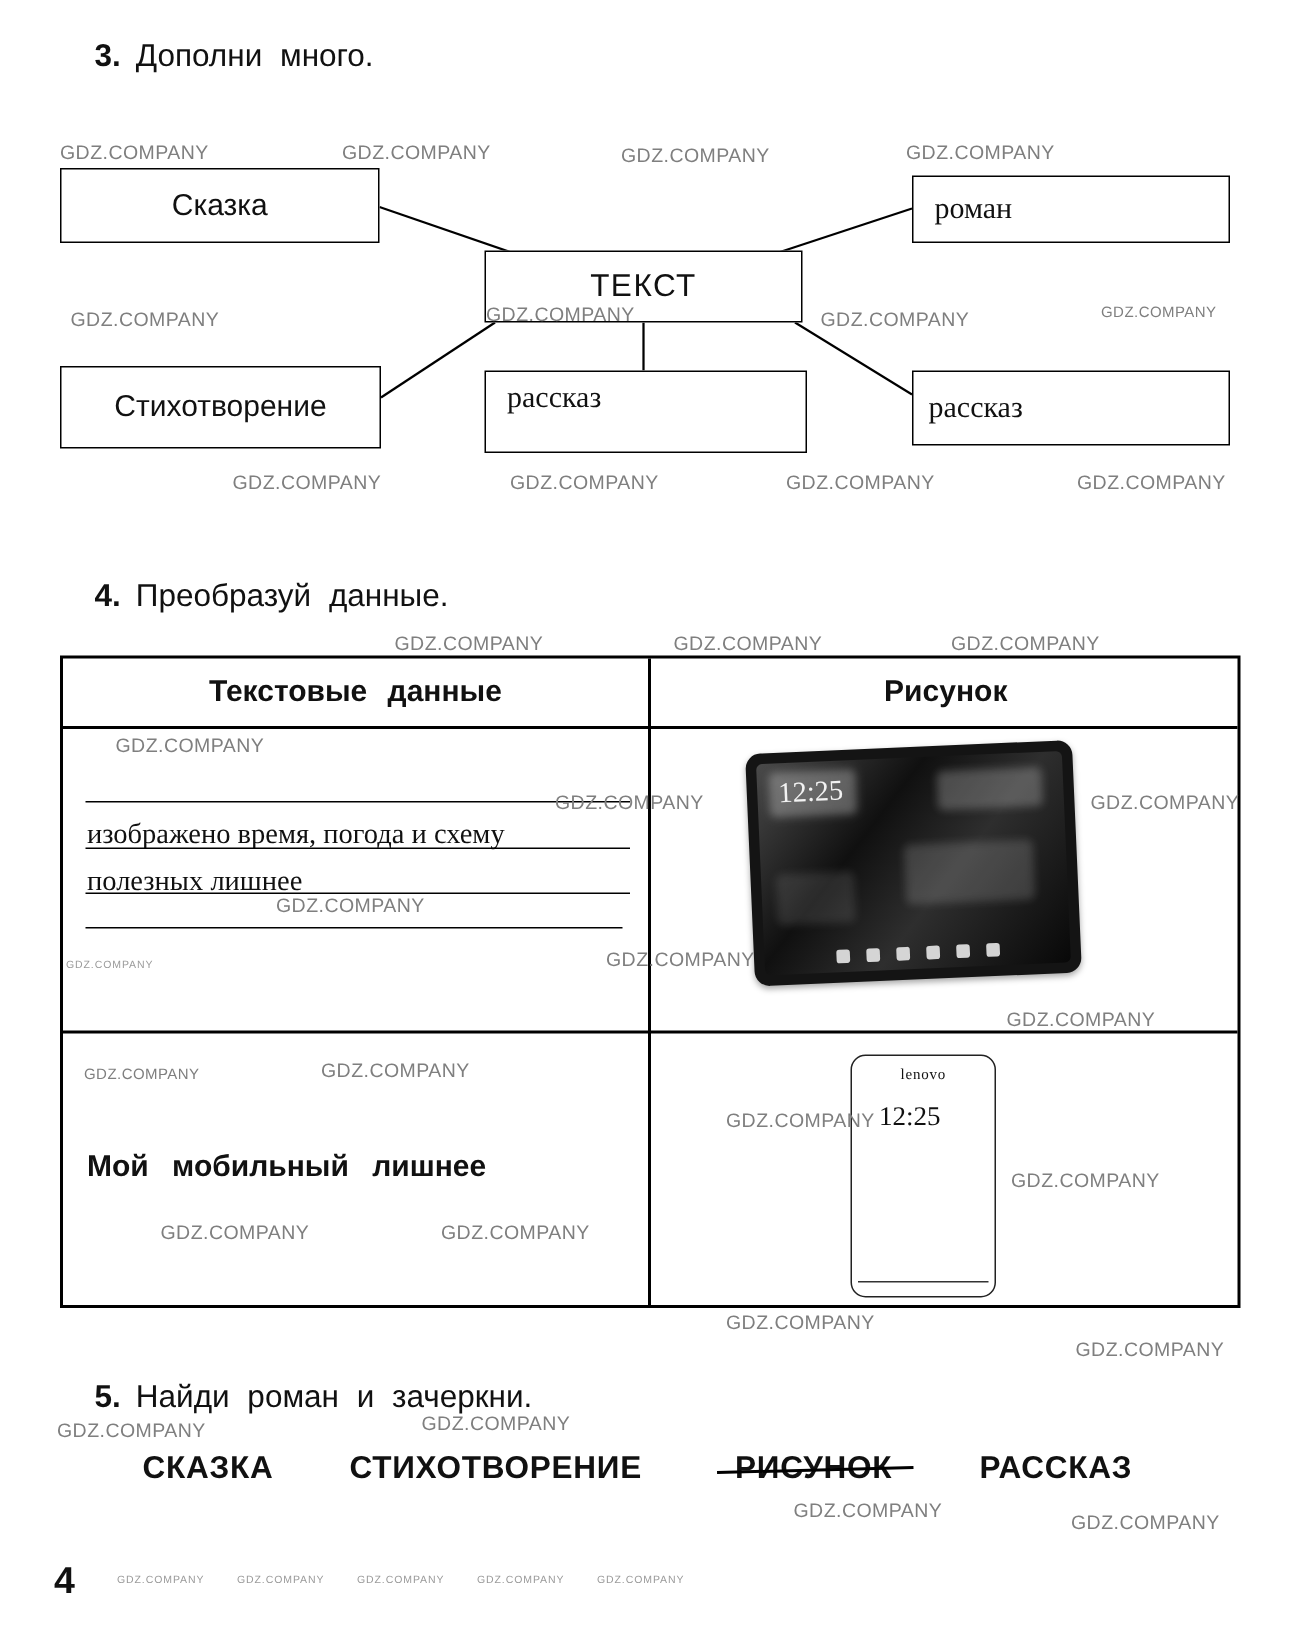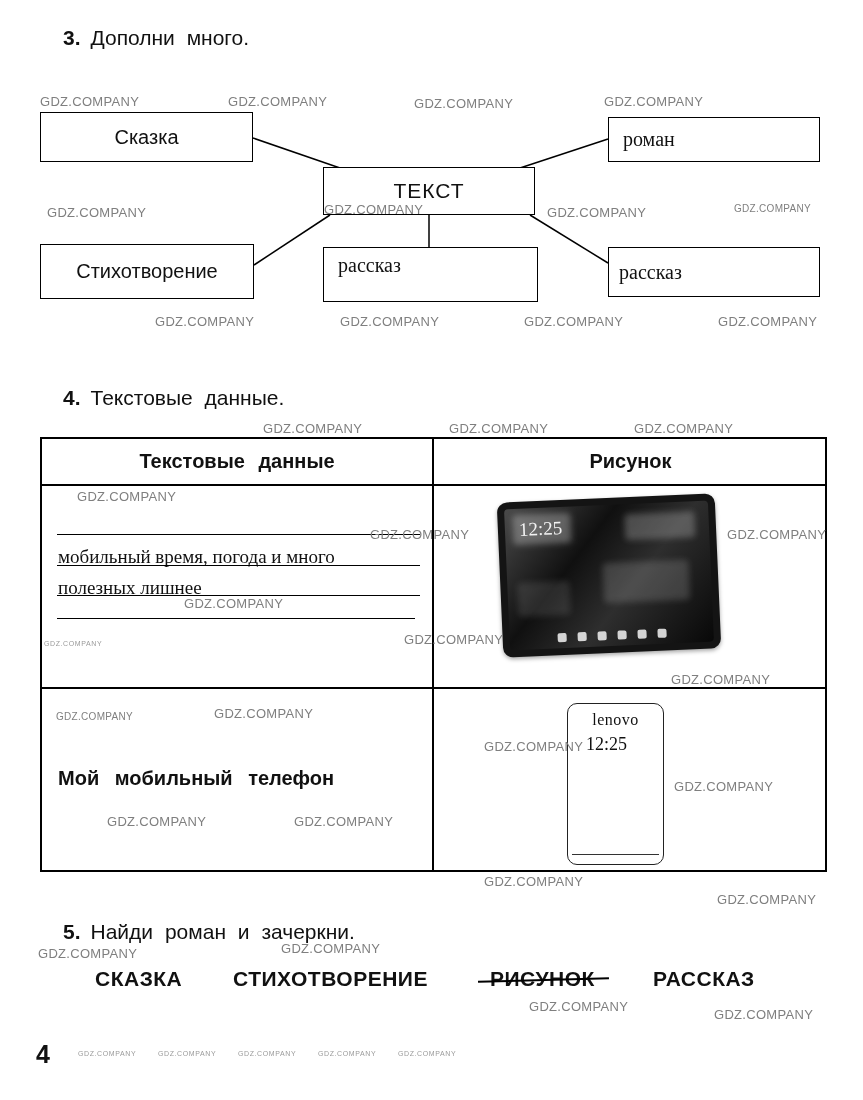--- a/index.html
+++ b/index.html
@@ -47,21 +47,21 @@
   .b2 { left:120px; top:10px; width:70px; height:26px; opacity:.8; }
   .b3 { left:96px; top:58px; width:86px; height:40px; opacity:.55; }
   .b4 { left:10px; top:74px; width:52px; height:34px; opacity:.4; }
   .tablet-time { position:absolute; left:14px; top:10px; color:#f2f2f2; font-family:"Liberation Serif", serif; font-size:19px; }
   .tablet-dock { position:absolute; left:0; right:0; bottom:3px; height:16px; display:flex; gap:11px;
                  align-items:center; justify-content:center; }
   .dock-dot { width:9px; height:9px; background:#e8e8e8; border-radius:2px; display:inline-block; opacity:.9; }
   
   .phone { position:absolute; left:567px; top:703px; width:97px; height:162px;
            border:1.6px solid #222; border-radius:10px; background:#fff; }
-  .phone-brand { text-align:center; font-family:"Liberation Serif", serif; font-size:16px; margin-top:7px; letter-spacing:.5px; }
+  .phone-brand { text-align:center; font-family:"Liberation Serif", serif; font-size:10px; margin-top:7px; letter-spacing:.5px; }
   .phone-time { position:absolute; left:18px; top:30px; font-family:"Liberation Serif", serif; font-size:18px; }
   .phone-bottomline { position:absolute; left:4px; right:4px; bottom:9px; border-top:1.3px solid #333; }
   
   .word { position:absolute; top:967px; font-size:21px; font-weight:600; letter-spacing:.5px; }
   .word.struck { }
   .word.struck::after { content:""; position:absolute; left:-12px; right:-14px; top:52%;
                         border-top:2.4px solid #000; transform:rotate(-1.5deg); }
   
   .pagenum { position:absolute; left:36px; top:1040px; font-size:25px; font-weight:bold; }
 </style>
@@ -97,33 +97,33 @@
   </div>
   <div class="box hand topleft" style="left:323px; top:247px; width:215px; height:55px;">
     <span>рассказ</span>
   </div>
   <div class="box" style="left:608px; top:247px; width:212px; height:50px;">
     <span class="hand" style="padding-left:10px;">рассказ</span>
   </div>
 
   <div class="heading" style="left:63px; top:386px;">
     <span class="tnum">4.</span>
-    <span>Текстовые данные.</span>
+    <span>Преобразуй данные.</span>
   </div>
 
   <div class="table">
     <div class="col-divider"></div>
     <div class="header-divider"></div>
     <div class="row-divider"></div>
     <div class="th th-left">Текстовые данные</div>
     <div class="th th-right">Рисунок</div>
   </div>
 
   <div class="rule" style="left:57px; top:534px; width:363px;"></div>
-  <div class="ansline" style="left:58px; top:546px;">мобильный время, погода и много</div>
+  <div class="ansline" style="left:58px; top:546px;">изображено время, погода и схему</div>
   <div class="rule" style="left:57px; top:565px; width:363px;"></div>
   <div class="ansline" style="left:58px; top:577px;">полезных лишнее</div>
   <div class="rule" style="left:57px; top:595px; width:363px;"></div>
   <div class="rule" style="left:57px; top:618px; width:358px;"></div>
 
   <div class="tablet">
     <div class="tablet-screen">
       <div class="t-blob b1"></div>
       <div class="t-blob b2"></div>
       <div class="t-blob b3"></div>
@@ -133,21 +133,21 @@
         <span class="dock-dot"></span>
         <span class="dock-dot"></span>
         <span class="dock-dot"></span>
         <span class="dock-dot"></span>
         <span class="dock-dot"></span>
         <span class="dock-dot"></span>
       </div>
     </div>
   </div>
 
-  <div class="row2-text" style="left:58px; top:767px;">Мой мобильный телефон</div>
+  <div class="row2-text" style="left:58px; top:767px;">Мой мобильный лишнее</div>
 
   <div class="phone">
     <div class="phone-brand">lenovo</div>
     <div class="phone-time">12:25</div>
     <div class="phone-bottomline"></div>
   </div>
 
   <div class="heading" style="left:63px; top:920px;">
     <span class="tnum">5.</span>
     <span>Найди роман и зачеркни.</span>

